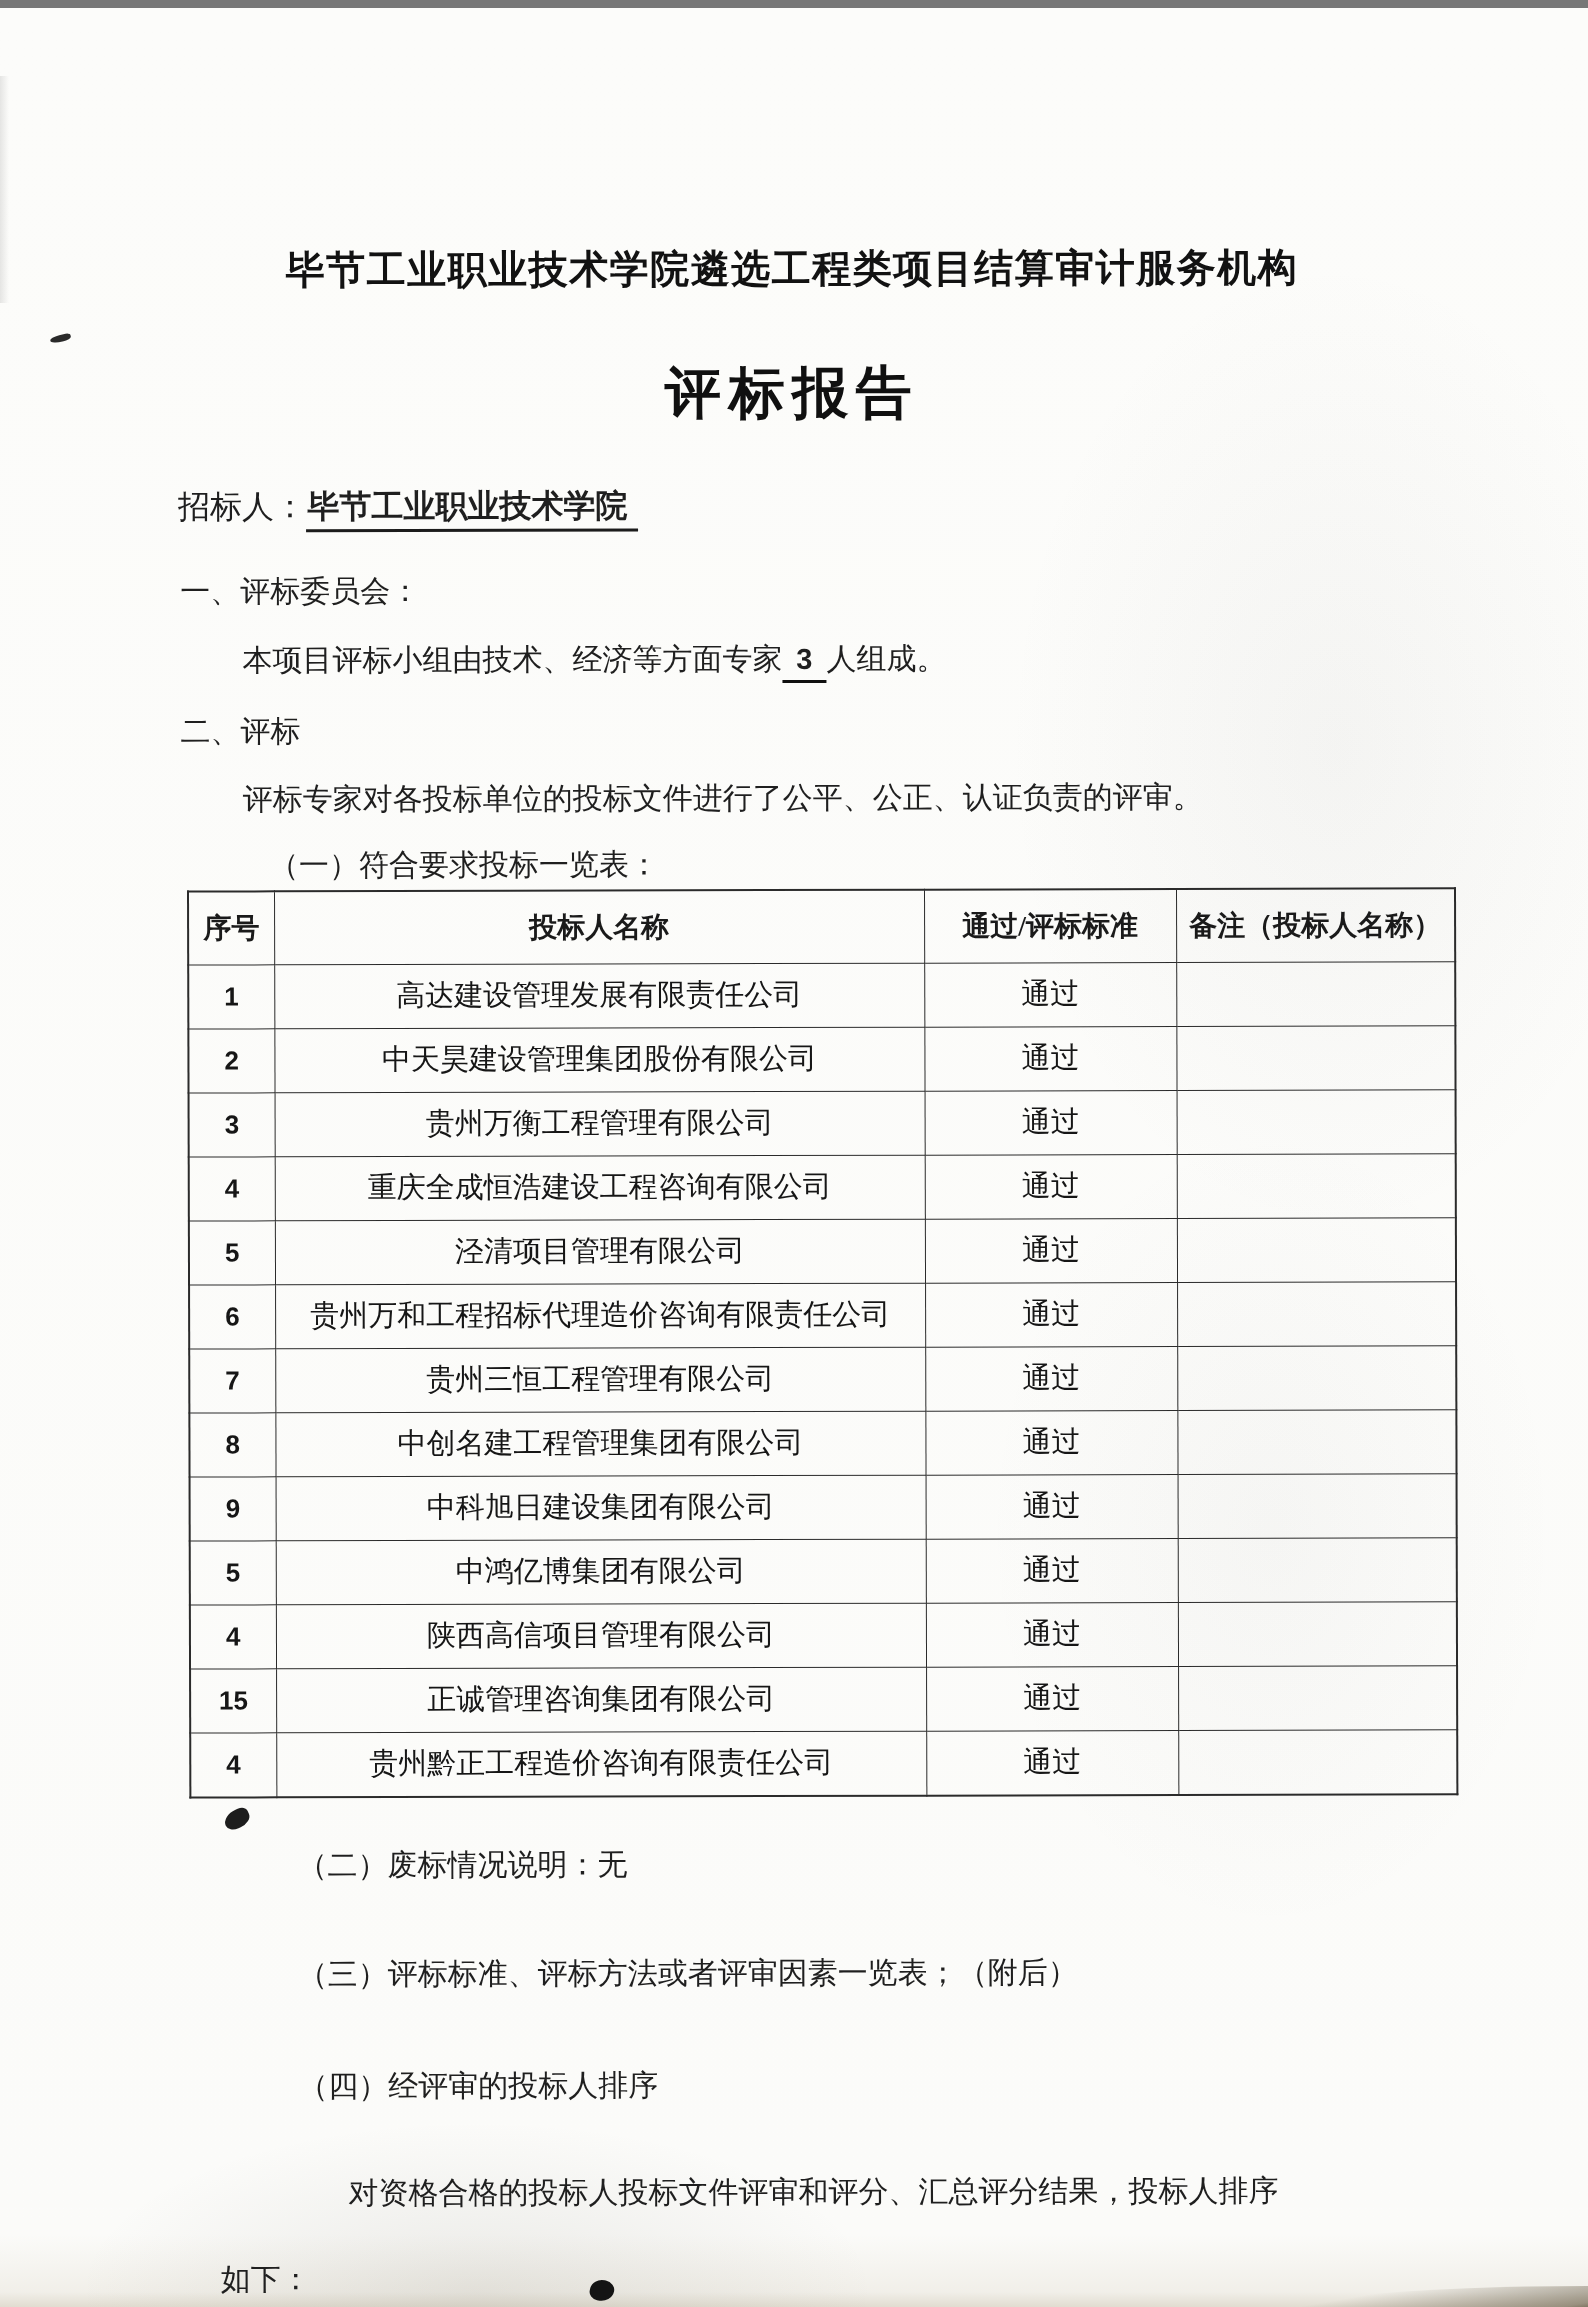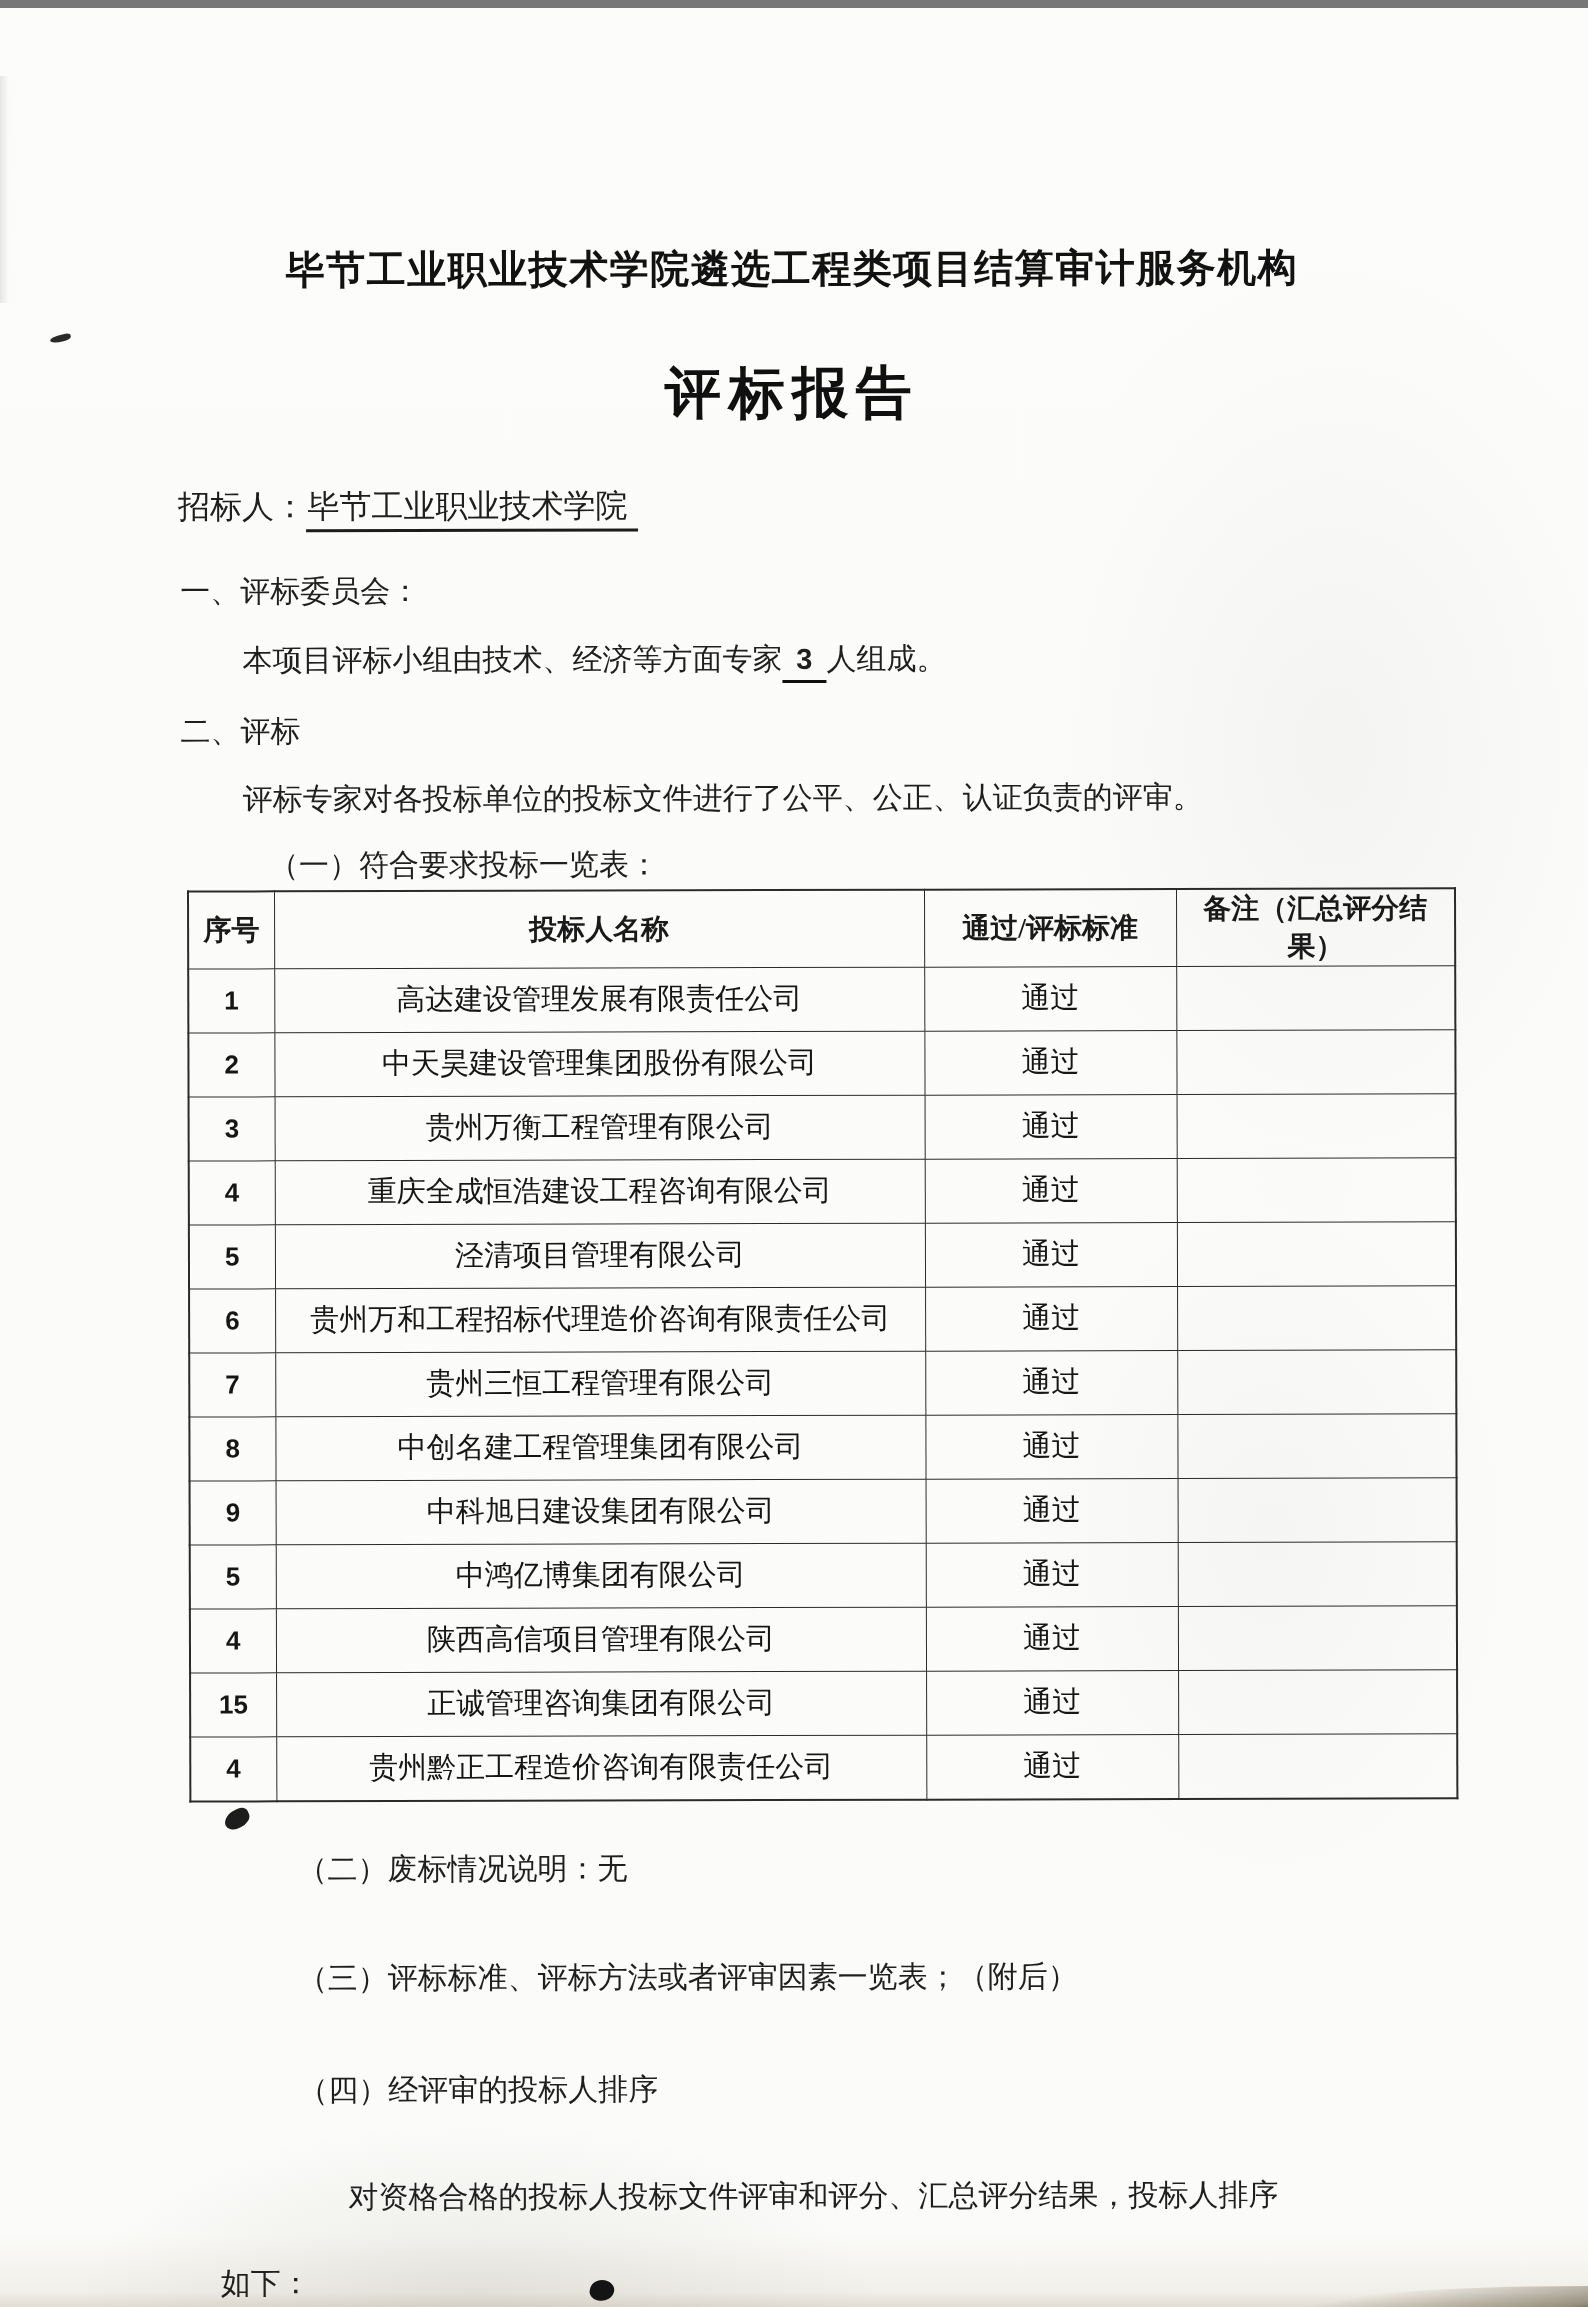--- a/index.html
+++ b/index.html
@@ -37,21 +37,21 @@
     font-weight: 700;
     font-size: 56px;
     line-height: 1.3;
     letter-spacing: 7.6px;
     color: #101010;
   }
   .tenderer { margin: 55px 0 0 0; padding-left: 180px; font-size: 32px; line-height: 1.35; }
   .tenderer .name {
     border-bottom: 3px solid #1c1c1c;
     padding: 0 10.6px 4.5px 1.5px;
-    font-weight: 400;
+    font-weight: 700;
   }
   .sec-heading { margin: 42px 0 0 0; padding-left: 182px; font-size: 30px; line-height: 1.3; }
   .sec-heading.second { margin-top: 27px; }
   .body-para { margin: 30px 0 0 0; padding-left: 244px; padding-right: 121px; font-size: 30px; line-height: 1.3; }
   .body-para.second { margin-top: 29px; }
   .expert-count {
     display: inline-block;
     min-width: 35px;
     text-align: center;
     font-weight: 700;
@@ -157,21 +157,21 @@
         <col class="c1">
           <col class="c2">
           <col class="c3">
           <col class="c4">
       </colgroup>
       <thead>
         <tr>
           <th>序号</th>
           <th>投标人名称</th>
           <th>通过/评标标准</th>
-          <th>备注（汇总评分结果）</th>
+          <th>备注（投标人名称）</th>
         </tr>
       </thead>
       <tbody>
       <tr>
         <td class="c-no">1</td>
         <td class="c-name">高达建设管理发展有限责任公司</td>
         <td class="c-result">通过</td>
         <td class="c-remark"></td>
       </tr>
 

